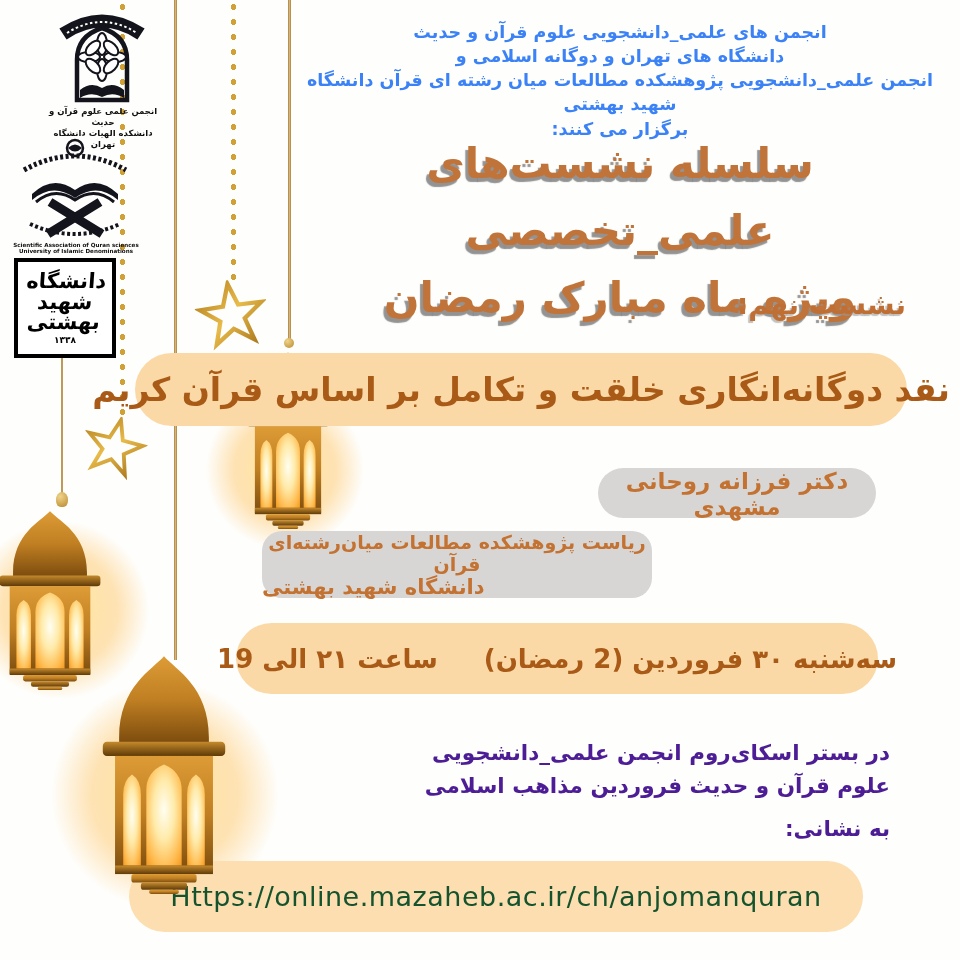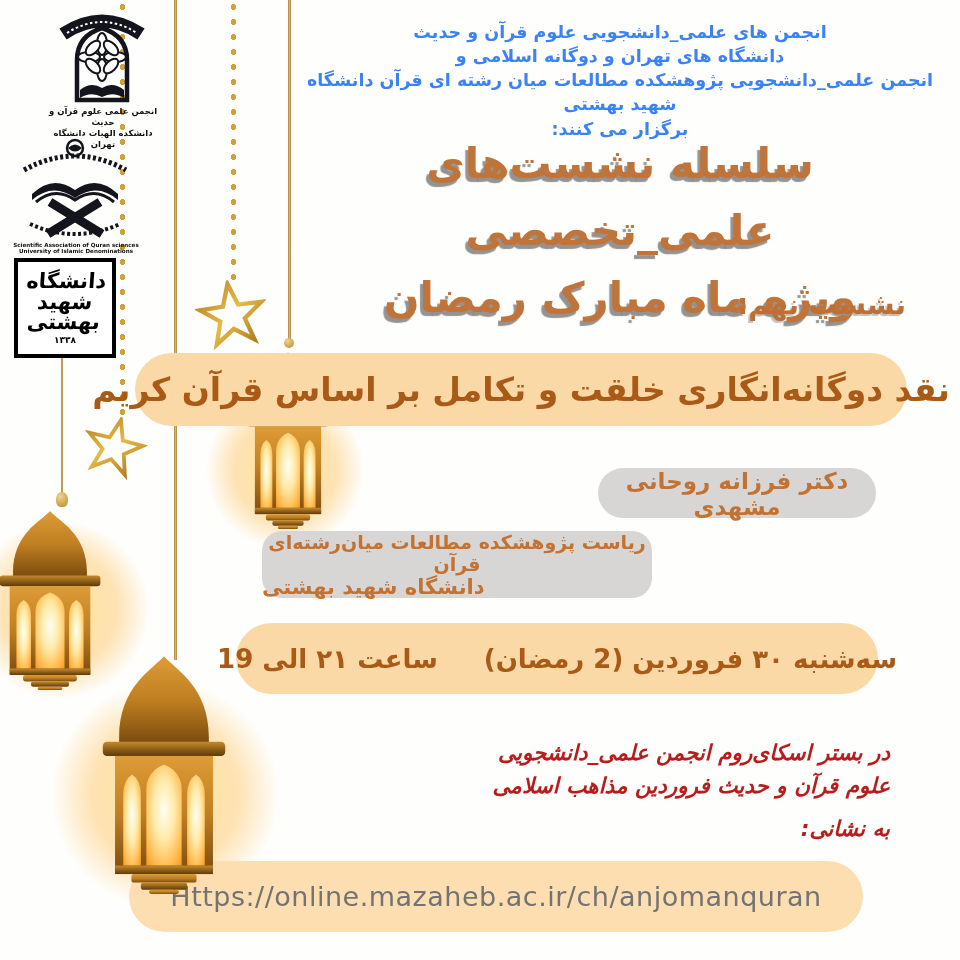--- a/index.html
+++ b/index.html
@@ -23,23 +23,23 @@
   .main-title { color:#c1743a; font-weight:700; text-align:center; z-index:3;
                 text-shadow:-3px 4px 1px rgba(128,128,128,.85); }
   .session-label { color:#bf6f33; font-weight:700; font-size:28px; z-index:3;
                    text-shadow:-2px 2px 1px rgba(150,150,150,.6); }
   .banner { background:#fbd9a6; border-radius:37px; display:flex; align-items:center;
             justify-content:center; z-index:4; }
   .banner-text { color:#a85a16; font-weight:700; white-space:nowrap; }
   .bubble { background:#d8d6d4; display:flex; align-items:flex-start; justify-content:center;
             z-index:4; }
   .bubble-text { color:#c37232; font-weight:700; text-align:center; }
-  .platform { color:#b91c1c; font-weight:700; font-size:21.5px; line-height:1.55;
-              text-align:right; z-index:3;font-style:italic; }
-  .url-text { color:#737373; font-weight:500; font-size:27px; letter-spacing:.5px;
+  .platform { color:#4c1d95; font-weight:700; font-size:21.5px; line-height:1.55;
+              text-align:right; z-index:3; }
+  .url-text { color:#14532d; font-weight:500; font-size:27px; letter-spacing:.5px;
               direction:ltr; white-space:nowrap; }
 
   
   .logo { z-index:2; text-align:center; }
   .logo-caption { color:#111; font-weight:700; font-size:8.5px; line-height:1.3;
                   direction:rtl; }
   .logo-caption-en { color:#111; font-weight:700; font-size:5.6px; line-height:1.1; }
   .sbu-box { border:4px solid #000; background:#fff; display:flex; flex-direction:column;
              align-items:center; justify-content:center; }
   .sbu-callig { color:#000; font-weight:700; font-size:21px; line-height:.98;

